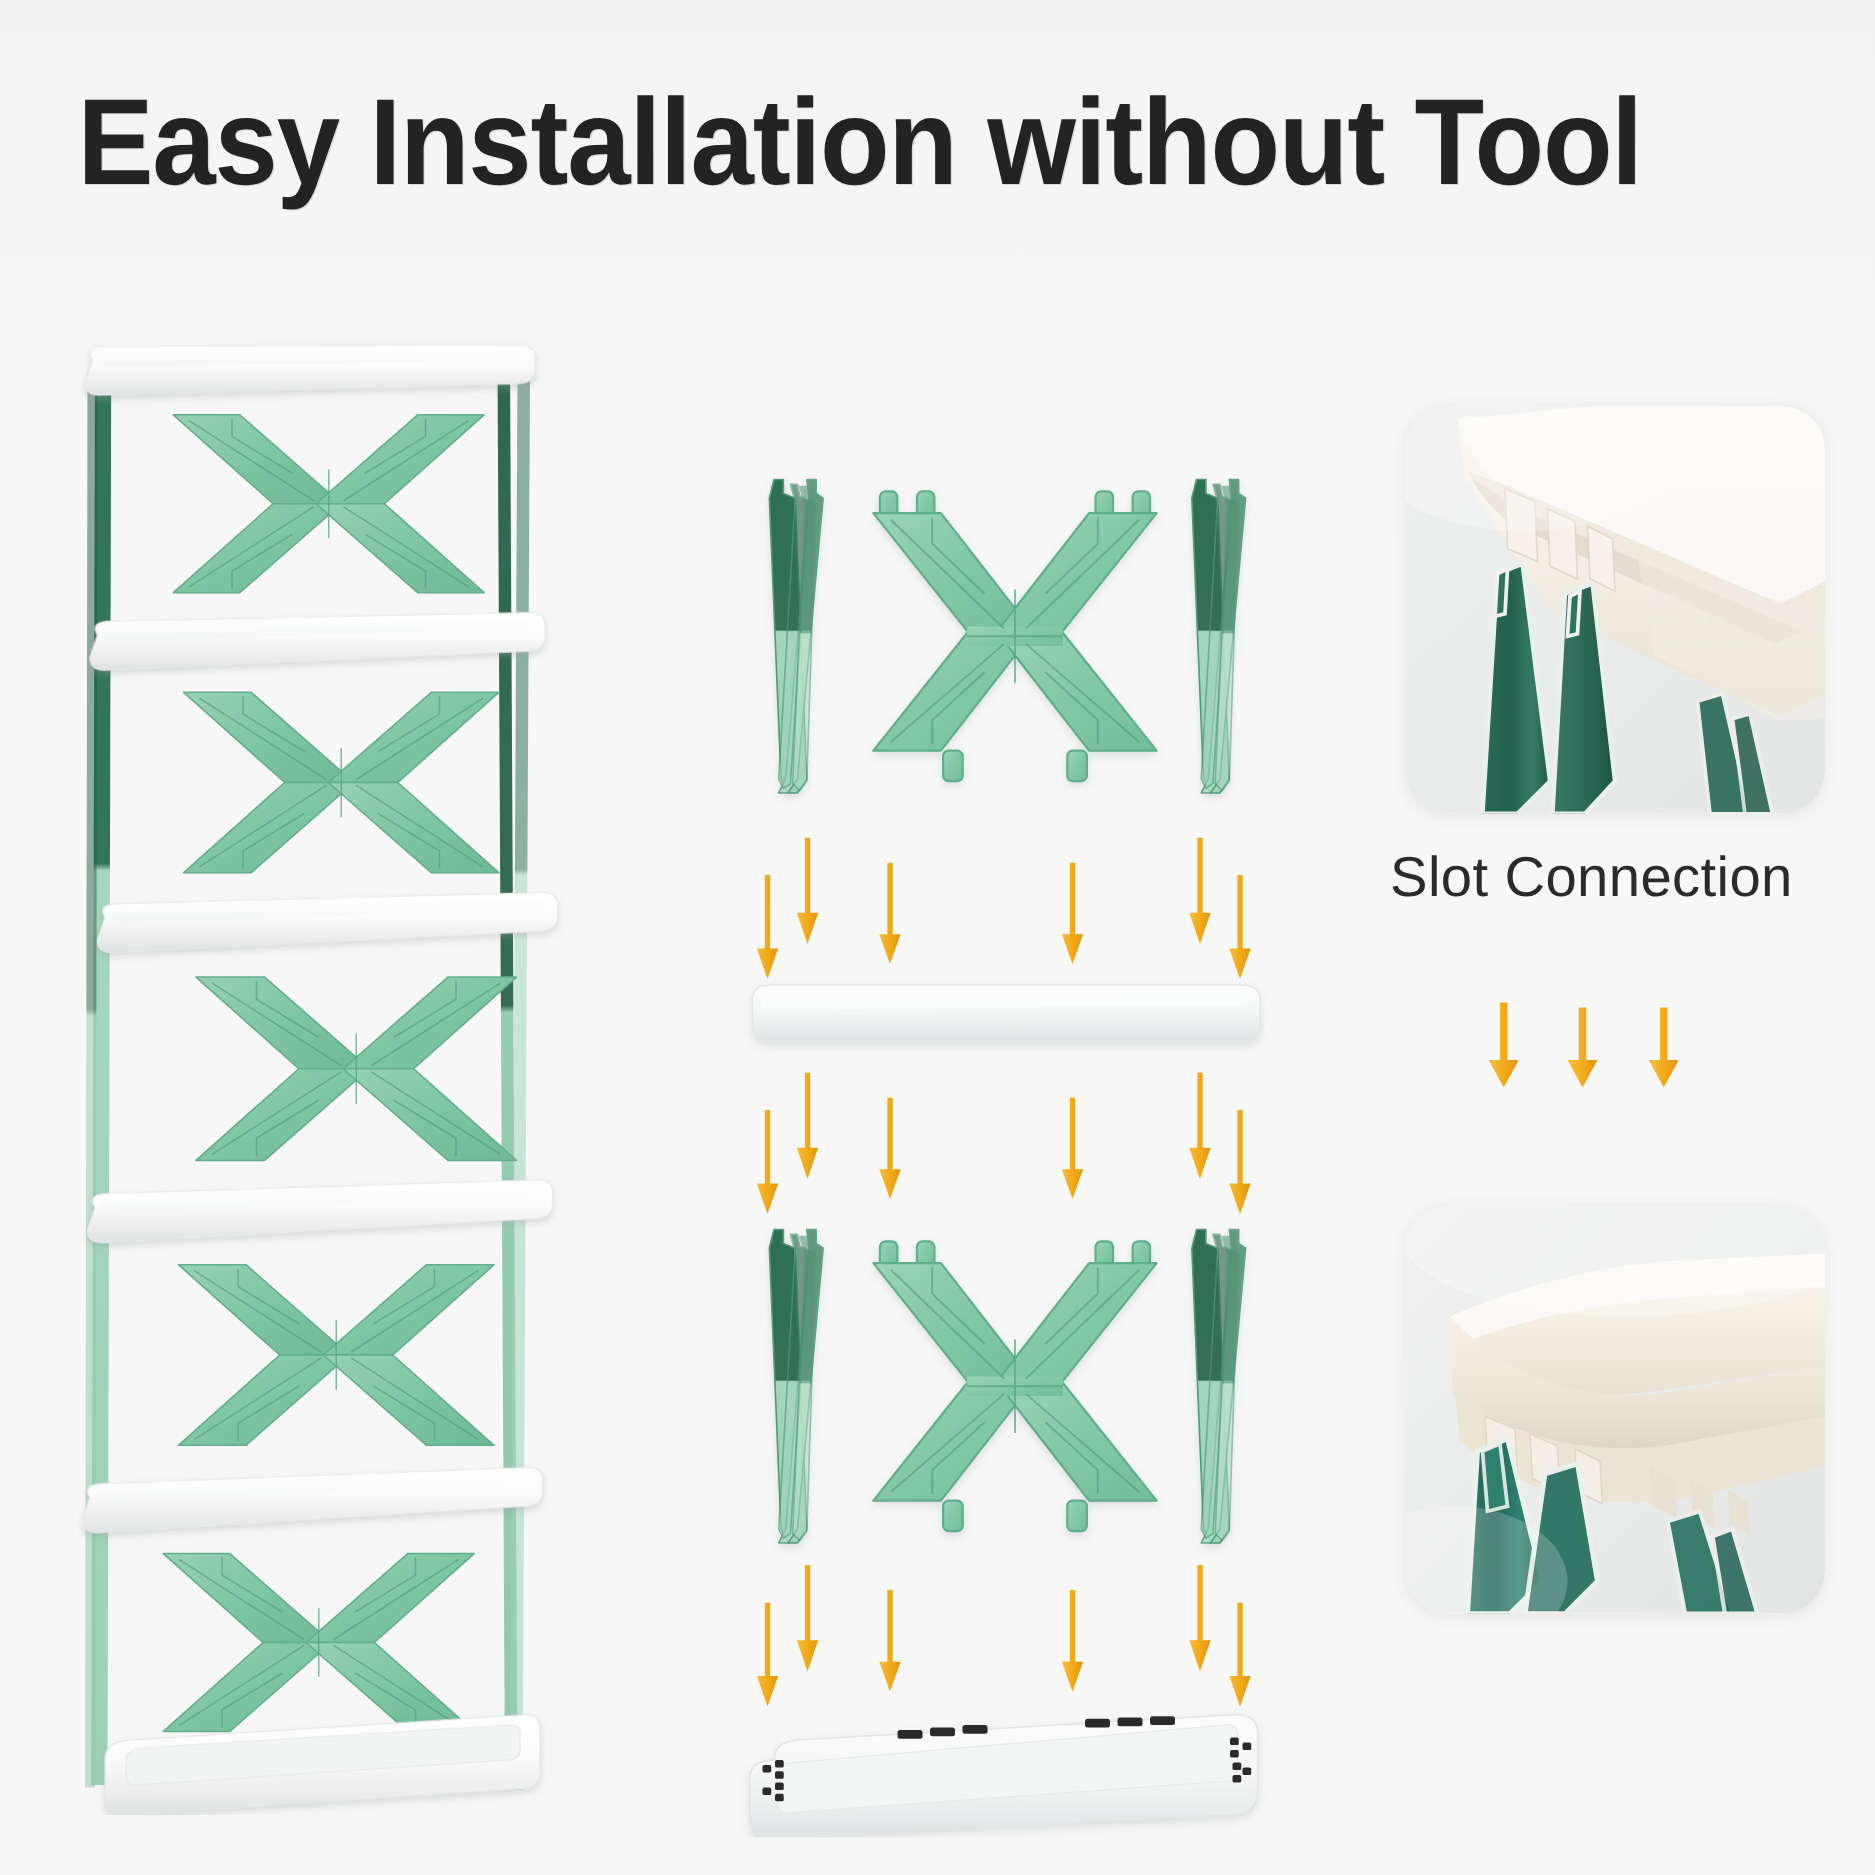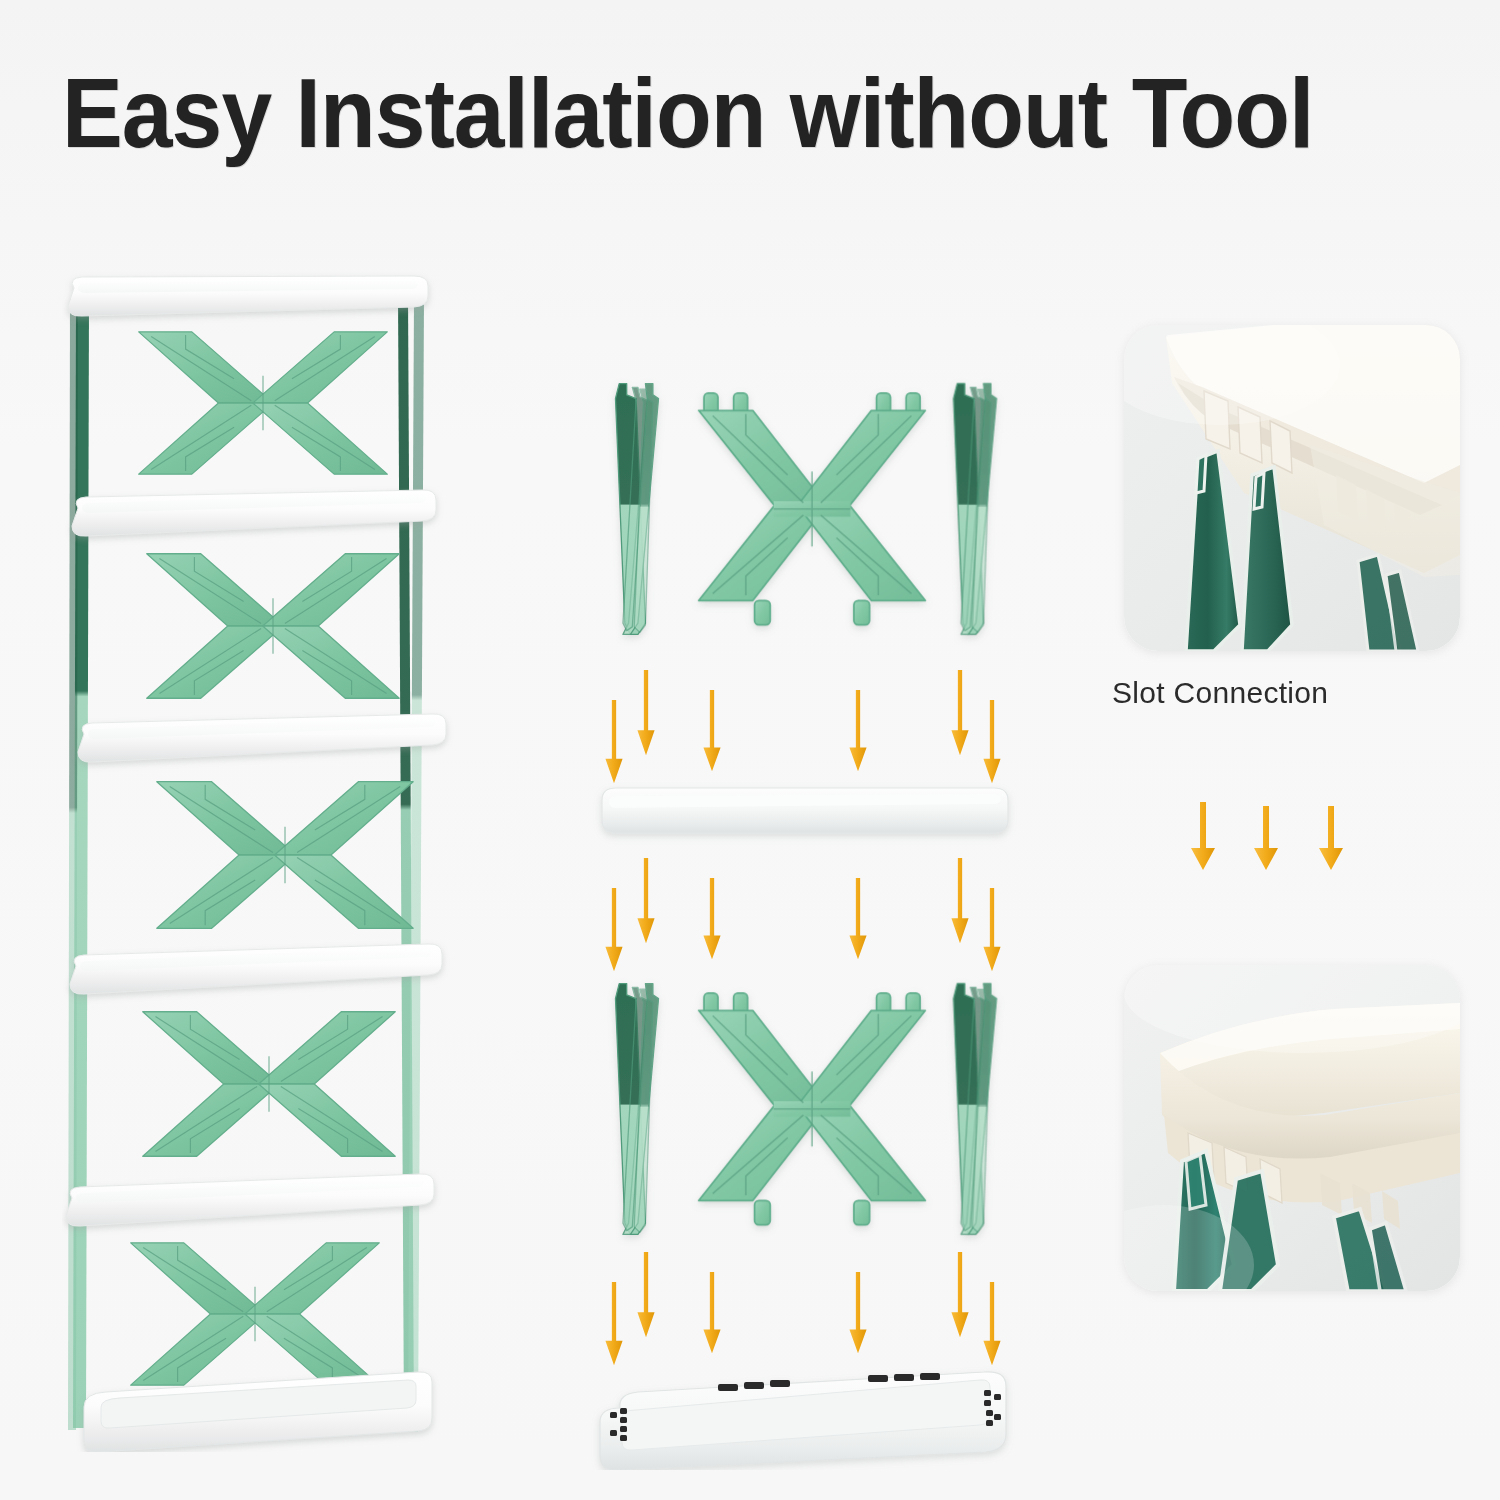--- a/index.html
+++ b/index.html
@@ -34,21 +34,21 @@
 
   
   .photo{
     position:absolute;
     border-radius:34px;
     overflow:hidden;
     box-shadow:0 2px 10px rgba(150,150,150,.18);
   }
   .caption{
     position:absolute;
-    font-size:30px;
+    font-size:45px;
     color:#2b2b2b;
     font-weight:normal;
     white-space:nowrap;
     letter-spacing:.3px;
   }
   .mini-arrows{position:absolute;}
 </style>
 </head>
 <body>
 

